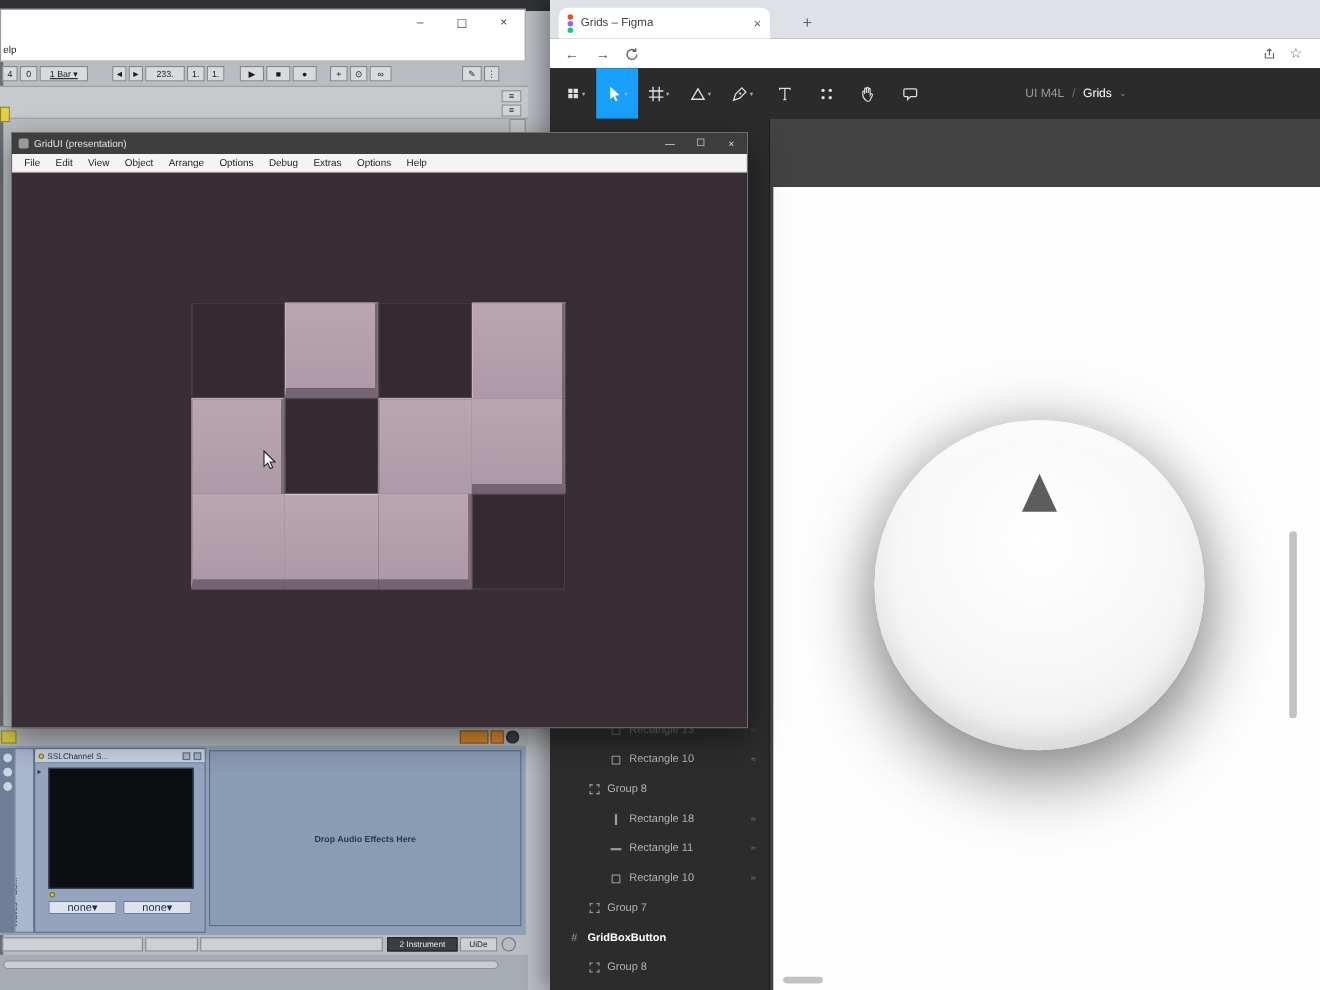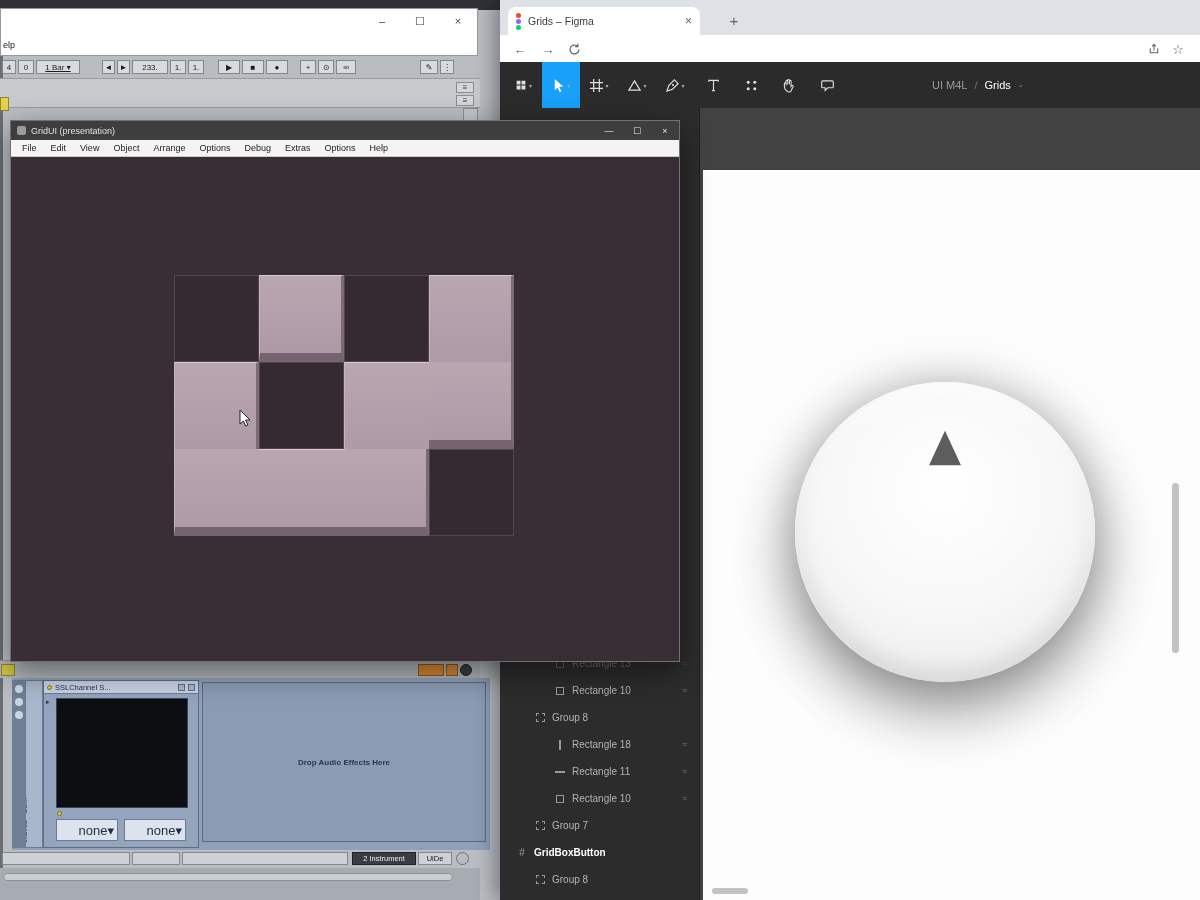--- a/index.html
+++ b/index.html
@@ -23,37 +23,37 @@
     display:flex;align-items:center;justify-content:center}
   #master-bar{position:absolute;left:350px;top:124px;width:112px;height:14px;background:#5b7fd0;color:#0e2050;
     font-size:8.5px;display:flex;align-items:center;padding-left:5px}
   #master-side{position:absolute;left:463px;top:108px;width:15px;height:14px;background:#c2c6ca;border:1px solid #8a8e92}
   #yellow-chip{position:absolute;left:0;top:97px;width:9px;height:14px;background:#e4d24c;border:1px solid #8f8430}
   #mid-strip{position:absolute;left:0;top:660px;width:480px;height:18px;background:#b2b6ba;border-top:1px solid #8d9195}
   #mid-yellow{position:absolute;left:1px;top:3px;width:14px;height:12px;background:#d3c545;border:1px solid #8f8430}
   .orange-chip{position:absolute;top:3px;height:12px;background:#d6872f;border:1px solid #8a5a1e}
   #mid-circle{position:absolute;left:460px;top:3px;width:12px;height:12px;border-radius:50%;background:#3a3d40;border:1px solid #222}
 
-  #device-area{position:absolute;left:12px;top:678px;width:478px;height:172px;background:#8fa0b8}
+  #device-area{position:absolute;left:0;top:678px;width:478px;height:172px;background:#8fa0b8}
   #dev-left-col{position:absolute;left:0;top:2px;width:13px;height:168px;background:#6f7f96}
   #dev-left-col i{display:block;width:8px;height:8px;border-radius:50%;background:#ccd5e3;margin:5px auto 0}
   #dev-vlabel{position:absolute;left:13px;top:2px;width:18px;height:168px;background:#a9b7cc;border:1px solid #6b7b94;overflow:hidden}
   #dev-vlabel span{position:absolute;left:3px;bottom:4px;transform-origin:0 100%;transform:rotate(-90deg);
     font-size:7.5px;color:#25344e;white-space:nowrap}
   #device{position:absolute;left:31px;top:2px;width:156px;height:168px;background:#93a4bc;border:1px solid #5d6d86}
   #device .dev-header{position:absolute;left:0;top:0;width:100%;height:13px;background:#c7d2e3;border-bottom:1px solid #6b7b94;
     display:flex;align-items:center;gap:3px;padding:0 3px}
   #device .led{width:5px;height:5px;border-radius:50%;background:#e4cf3a;border:1px solid #7c711f}
   #device .dev-title{font-size:7.5px;color:#1d2c47;flex:1;overflow:hidden;white-space:nowrap}
   #device .hbtn{width:7px;height:7px;background:#aab6c8;border:1px solid #5d6d86}
   #device .fold{position:absolute;left:2px;top:17px;font-size:7px;color:#2a3a55}
   #device .screen{position:absolute;left:12px;top:17px;width:132px;height:110px;background:#0d0e12;border:1px solid #39455c}
   #device .led2{position:absolute;left:13px;top:130px;width:5px;height:5px;border-radius:50%;background:#e0c438;border:1px solid #7c711f}
   .dropdown{position:absolute;top:138px;width:62px;height:12px;background:#dde3ec;border:1px solid #6b7b94;
-    font-size:13px;color:#1d2c47;display:flex;align-items:center;justify-content:flex-end;padding:10px 3px}
+    font-size:10px;color:#1d2c47;display:flex;align-items:center;justify-content:center;padding:0 3px}
   #dropzone{position:absolute;left:190px;top:4px;width:284px;height:160px;background:#8a9bb4;border:1px solid #5a6a84;
     display:flex;align-items:center;justify-content:center}
   #dropzone span{font-size:8px;font-weight:bold;color:#2a3950}
 
   #status-row{position:absolute;left:0;top:852px;width:480px;height:14px}
   .sbox{position:absolute;top:0;height:13px;background:#cdd1d5;border:1px solid #84888c;font-size:7.5px;color:#222;
     display:flex;align-items:center;justify-content:center;overflow:hidden}
   .sbox.dark{background:#3a3d42;border-color:#202226;color:#ececec}
   #status-circle{position:absolute;left:456px;top:0;width:13px;height:13px;border-radius:50%;background:#b8bcc0;border:1px solid #6e7276}
   #footer-strip{position:absolute;left:0;top:868px;width:480px;height:32px;background:#a7acb2}

